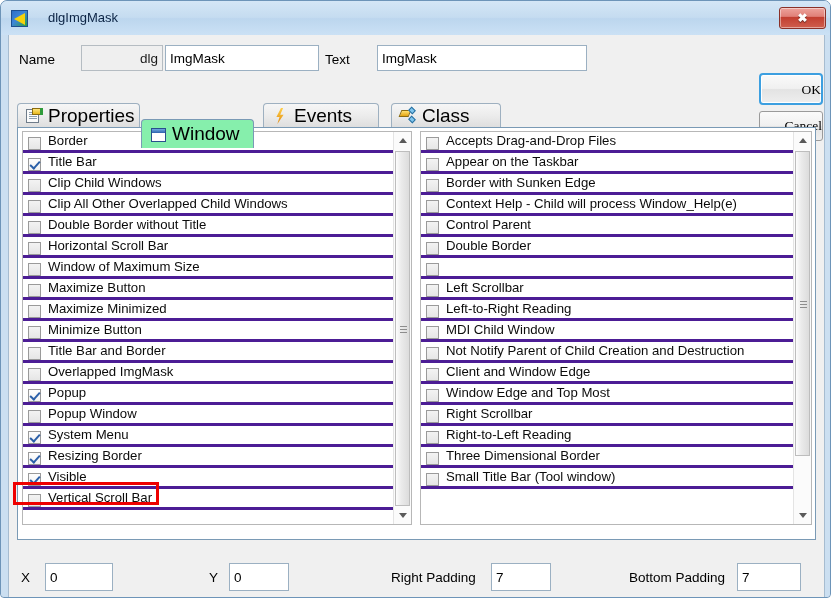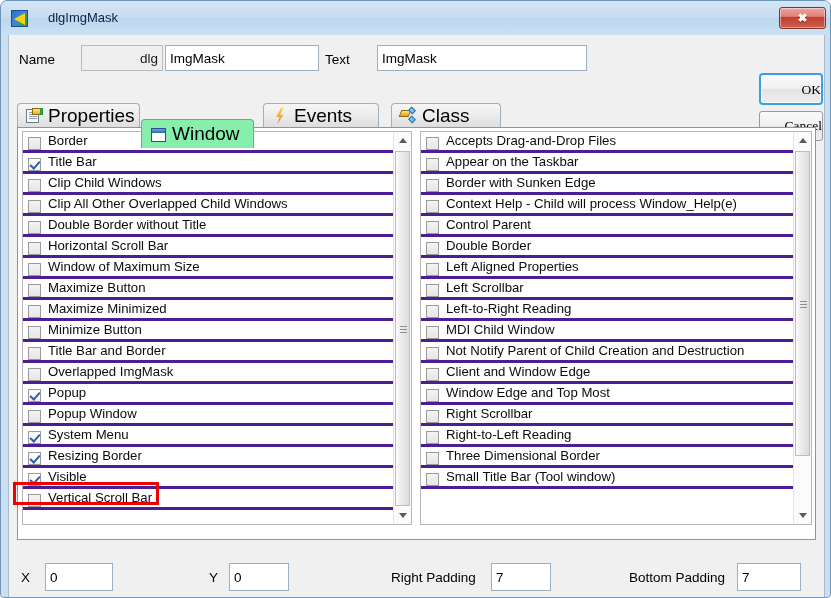--- a/index.html
+++ b/index.html
@@ -549,21 +549,20 @@
               <div class="lb-row">
                 <span class="cb"></span>
                 <span class="lb-label">Control Parent</span>
               </div>
               <div class="lb-row">
                 <span class="cb"></span>
                 <span class="lb-label">Double Border</span>
               </div>
               <div class="lb-row">
                 <span class="cb"></span>
-                <span class="lb-label">Left Aligned Properties</span>
               </div>
               <div class="lb-row">
                 <span class="cb"></span>
                 <span class="lb-label">Left Scrollbar</span>
               </div>
               <div class="lb-row">
                 <span class="cb"></span>
                 <span class="lb-label">Left-to-Right Reading</span>
               </div>
               <div class="lb-row">

